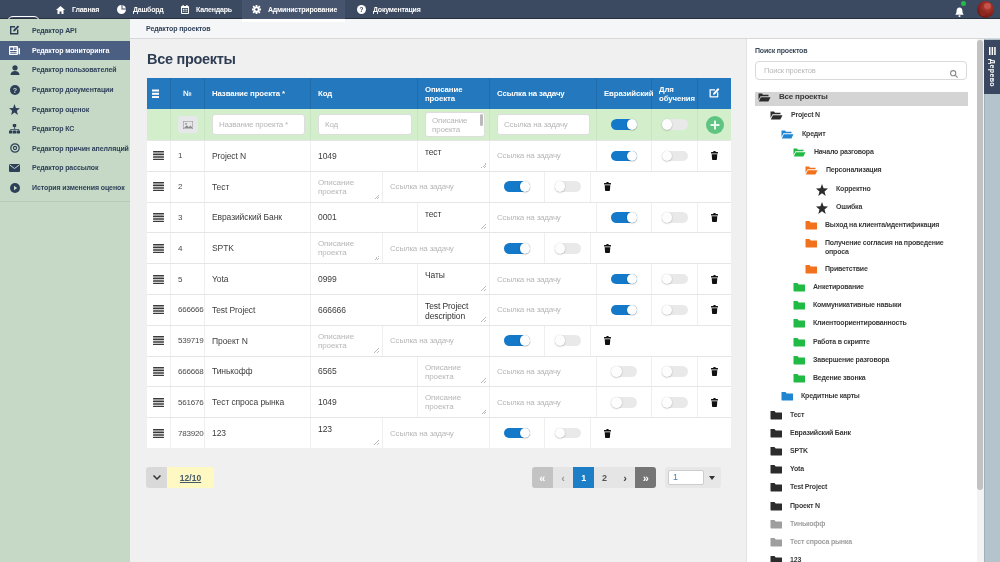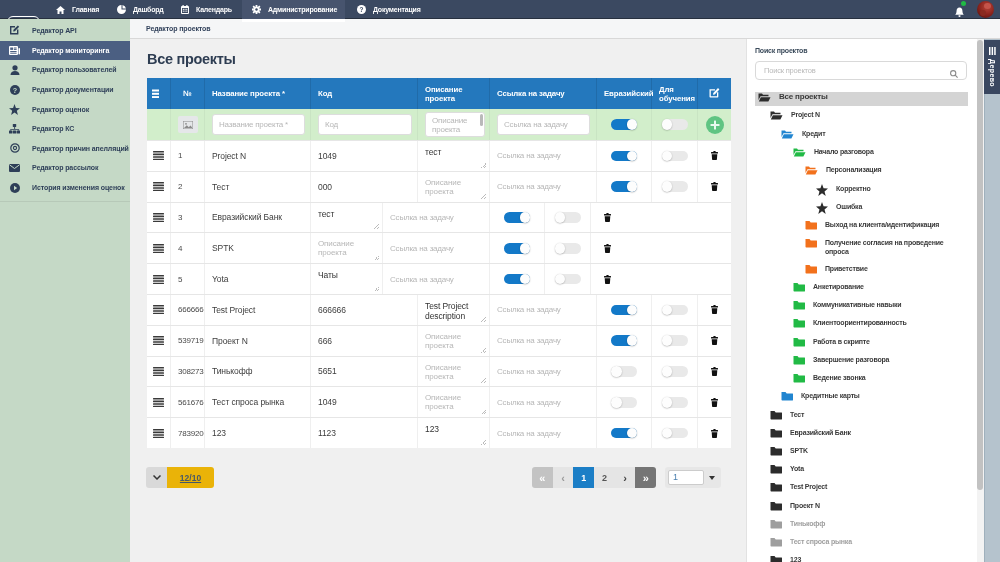--- a/index.html
+++ b/index.html
@@ -54,21 +54,21 @@
  background:linear-gradient(135deg,transparent 50%,#bbb 50%,#bbb 60%,transparent 60%,transparent 75%,#bbb 75%,#bbb 85%,transparent 85%);}
 .toggle{width:26px;height:10.5px;border-radius:5.5px;position:relative;}
 .toggle.on{background:#1379c8;}
 .toggle.off{background:#e9e9e9;}
 .toggle .knob{position:absolute;top:0;width:10.5px;height:10.5px;border-radius:50%;background:#fdfdfd;box-shadow:0 0.5px 1.5px rgba(0,0,0,0.3);}
 .toggle.on .knob{right:0;}
 .toggle.off .knob{left:0;}
 
 #pgl{position:absolute;left:146px;top:467px;height:21px;display:flex;border-radius:3px;overflow:hidden;font-size:8.5px;font-weight:bold;}
 #pgl .seg1{width:21px;background:#d9d9d9;display:flex;align-items:center;justify-content:center;color:#333;}
-#pgl .seg2{width:47px;background:#eab308;display:flex;align-items:center;justify-content:center;color:#46586a;text-decoration:underline;}
+#pgl .seg2{width:47px;background:#fef9c3;display:flex;align-items:center;justify-content:center;color:#46586a;text-decoration:underline;}
 #pgr{position:absolute;left:532px;top:467px;height:21px;display:flex;border-radius:3px;overflow:hidden;font-size:9px;font-weight:bold;}
 #pgr>div{width:20.7px;display:flex;align-items:center;justify-content:center;}
 #psel{position:absolute;left:665px;top:467px;width:56px;height:21px;background:#e7e7e7;border-radius:3px;}
 #psel .win{position:absolute;left:3px;top:3px;width:36px;height:15px;background:#fff;border:1px solid #ccc;border-radius:2px;
  font-size:9px;color:#4a7fae;padding-left:4px;line-height:13px;}
 #psel .car{position:absolute;right:6px;top:9px;width:0;height:0;border-left:3.5px solid transparent;border-right:3.5px solid transparent;border-top:4px solid #333;}
 
 #rpanel{position:absolute;left:746px;top:39px;width:231px;height:523px;background:#fff;border-left:1px solid #e2e2e2;}
 #rlabel{position:absolute;left:755px;top:47px;font-size:7px;font-weight:bold;color:#3a4a5a;letter-spacing:-0.2px;}
 #rsearch{position:absolute;left:755px;top:61px;width:212px;height:19px;border:1px solid #d9d9d9;border-radius:4px;background:#fff;
@@ -340,21 +340,20 @@
       <div class="c1 cen">
         <svg width="11" height="9" viewBox="0 0 11 9" style="">
           <rect x="0" y="0.0" width="11" height="1.6" rx="0.5" fill="#3a3a3a"></rect>
           <rect x="0" y="2.6" width="11" height="1.6" rx="0.5" fill="#3a3a3a"></rect>
           <rect x="0" y="5.2" width="11" height="1.6" rx="0.5" fill="#3a3a3a"></rect>
           <rect x="0" y="7.8" width="11" height="1.6" rx="0.5" fill="#3a3a3a"></rect>
         </svg>
       </div>
       <div class="c2 num">2</div>
       <div class="c3 txt">Тест</div>
-      <div class="c4 txt">000</div>
       <div class="c5 desc ph">Описание<br>проекта<span class="rh"></span></div>
       <div class="c6 txt ph" style="color:#b7b7b7;">Ссылка на задачу</div>
       <div class="c7 cen">
         <span class="toggle on">
           <span class="knob"></span>
         </span>
       </div>
       <div class="c8 cen">
         <span class="toggle off">
           <span class="knob"></span>
@@ -372,20 +371,21 @@
       <div class="c1 cen">
         <svg width="11" height="9" viewBox="0 0 11 9" style="">
           <rect x="0" y="0.0" width="11" height="1.6" rx="0.5" fill="#3a3a3a"></rect>
           <rect x="0" y="2.6" width="11" height="1.6" rx="0.5" fill="#3a3a3a"></rect>
           <rect x="0" y="5.2" width="11" height="1.6" rx="0.5" fill="#3a3a3a"></rect>
           <rect x="0" y="7.8" width="11" height="1.6" rx="0.5" fill="#3a3a3a"></rect>
         </svg>
       </div>
       <div class="c2 num">3</div>
       <div class="c3 txt">Евразийский Банк</div>
+      <div class="c4 txt">0001</div>
       <div class="c5 desc">тест<span class="rh"></span></div>
       <div class="c6 txt ph" style="color:#b7b7b7;">Ссылка на задачу</div>
       <div class="c7 cen">
         <span class="toggle on">
           <span class="knob"></span>
         </span>
       </div>
       <div class="c8 cen">
         <span class="toggle off">
           <span class="knob"></span>
@@ -434,20 +434,21 @@
       <div class="c1 cen">
         <svg width="11" height="9" viewBox="0 0 11 9" style="">
           <rect x="0" y="0.0" width="11" height="1.6" rx="0.5" fill="#3a3a3a"></rect>
           <rect x="0" y="2.6" width="11" height="1.6" rx="0.5" fill="#3a3a3a"></rect>
           <rect x="0" y="5.2" width="11" height="1.6" rx="0.5" fill="#3a3a3a"></rect>
           <rect x="0" y="7.8" width="11" height="1.6" rx="0.5" fill="#3a3a3a"></rect>
         </svg>
       </div>
       <div class="c2 num">5</div>
       <div class="c3 txt">Yota</div>
+      <div class="c4 txt">0999</div>
       <div class="c5 desc">Чаты<span class="rh"></span></div>
       <div class="c6 txt ph" style="color:#b7b7b7;">Ссылка на задачу</div>
       <div class="c7 cen">
         <span class="toggle on">
           <span class="knob"></span>
         </span>
       </div>
       <div class="c8 cen">
         <span class="toggle off">
           <span class="knob"></span>
@@ -497,21 +498,20 @@
       <div class="c1 cen">
         <svg width="11" height="9" viewBox="0 0 11 9" style="">
           <rect x="0" y="0.0" width="11" height="1.6" rx="0.5" fill="#3a3a3a"></rect>
           <rect x="0" y="2.6" width="11" height="1.6" rx="0.5" fill="#3a3a3a"></rect>
           <rect x="0" y="5.2" width="11" height="1.6" rx="0.5" fill="#3a3a3a"></rect>
           <rect x="0" y="7.8" width="11" height="1.6" rx="0.5" fill="#3a3a3a"></rect>
         </svg>
       </div>
       <div class="c2 num">539719</div>
       <div class="c3 txt">Проект N</div>
-      <div class="c4 txt">666</div>
       <div class="c5 desc ph">Описание<br>проекта<span class="rh"></span></div>
       <div class="c6 txt ph" style="color:#b7b7b7;">Ссылка на задачу</div>
       <div class="c7 cen">
         <span class="toggle on">
           <span class="knob"></span>
         </span>
       </div>
       <div class="c8 cen">
         <span class="toggle off">
           <span class="knob"></span>
@@ -527,23 +527,23 @@
     </div>
 <div class="trow">
       <div class="c1 cen">
         <svg width="11" height="9" viewBox="0 0 11 9" style="">
           <rect x="0" y="0.0" width="11" height="1.6" rx="0.5" fill="#3a3a3a"></rect>
           <rect x="0" y="2.6" width="11" height="1.6" rx="0.5" fill="#3a3a3a"></rect>
           <rect x="0" y="5.2" width="11" height="1.6" rx="0.5" fill="#3a3a3a"></rect>
           <rect x="0" y="7.8" width="11" height="1.6" rx="0.5" fill="#3a3a3a"></rect>
         </svg>
       </div>
-      <div class="c2 num">308273</div>
+      <div class="c2 num">666668</div>
       <div class="c3 txt">Тинькофф</div>
-      <div class="c4 txt">5651</div>
+      <div class="c4 txt">6565</div>
       <div class="c5 desc ph">Описание<br>проекта<span class="rh"></span></div>
       <div class="c6 txt ph" style="color:#b7b7b7;">Ссылка на задачу</div>
       <div class="c7 cen">
         <span class="toggle off">
           <span class="knob"></span>
         </span>
       </div>
       <div class="c8 cen">
         <span class="toggle off">
           <span class="knob"></span>
@@ -593,21 +593,20 @@
       <div class="c1 cen">
         <svg width="11" height="9" viewBox="0 0 11 9" style="">
           <rect x="0" y="0.0" width="11" height="1.6" rx="0.5" fill="#3a3a3a"></rect>
           <rect x="0" y="2.6" width="11" height="1.6" rx="0.5" fill="#3a3a3a"></rect>
           <rect x="0" y="5.2" width="11" height="1.6" rx="0.5" fill="#3a3a3a"></rect>
           <rect x="0" y="7.8" width="11" height="1.6" rx="0.5" fill="#3a3a3a"></rect>
         </svg>
       </div>
       <div class="c2 num">783920</div>
       <div class="c3 txt">123</div>
-      <div class="c4 txt">1123</div>
       <div class="c5 desc">123<span class="rh"></span></div>
       <div class="c6 txt ph" style="color:#b7b7b7;">Ссылка на задачу</div>
       <div class="c7 cen">
         <span class="toggle on">
           <span class="knob"></span>
         </span>
       </div>
       <div class="c8 cen">
         <span class="toggle off">
           <span class="knob"></span>

